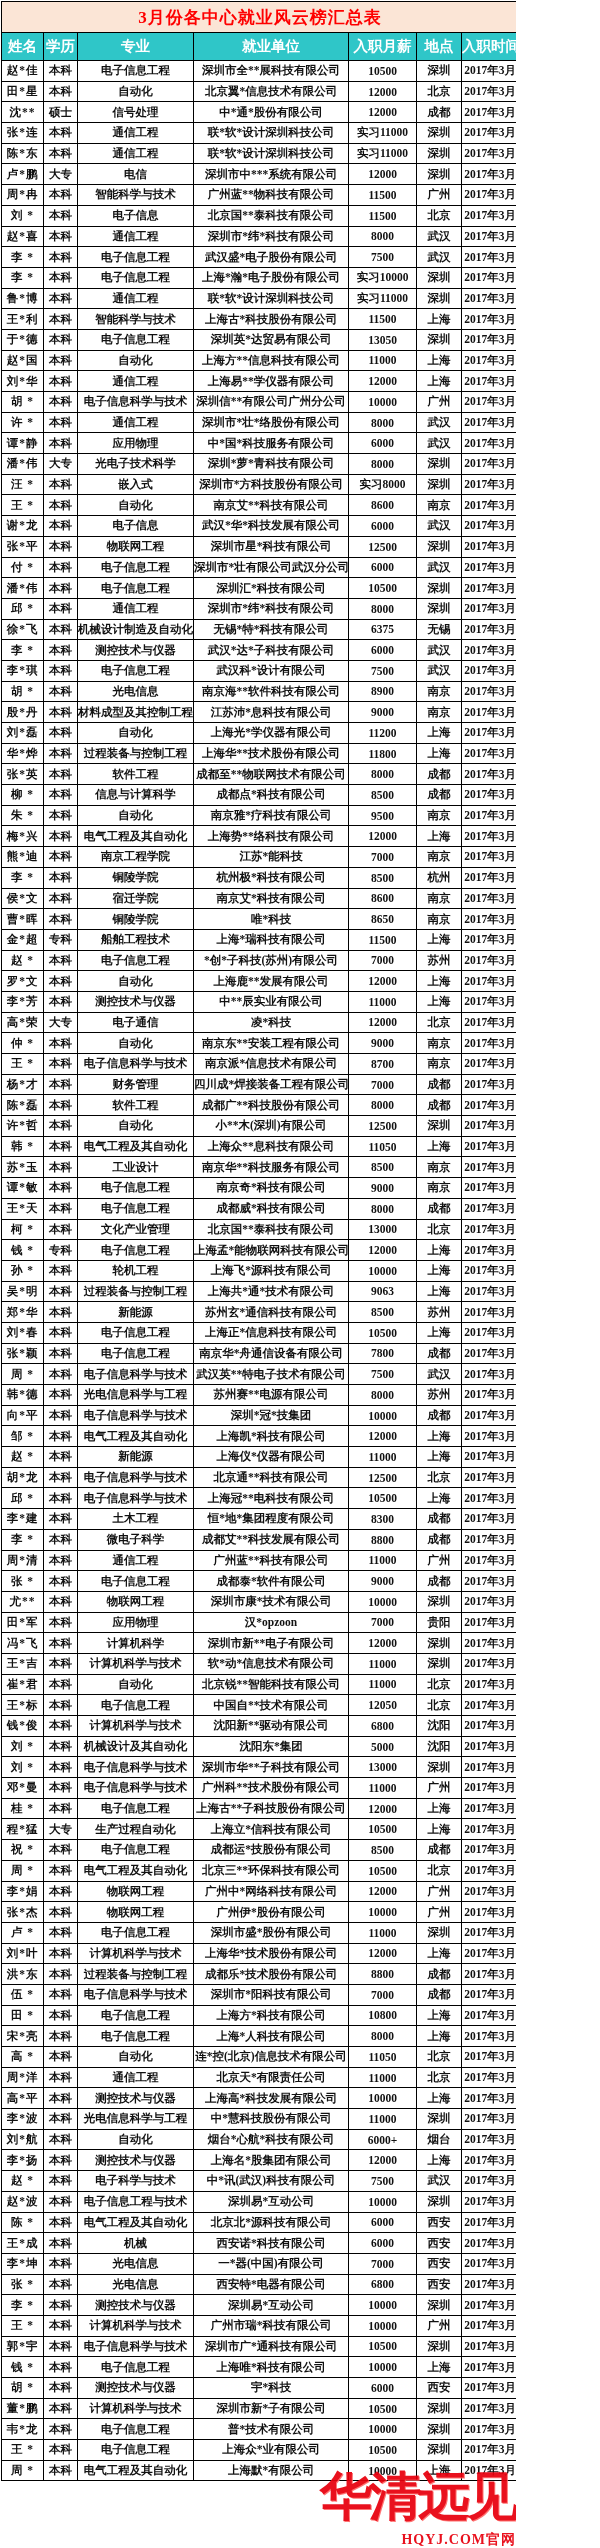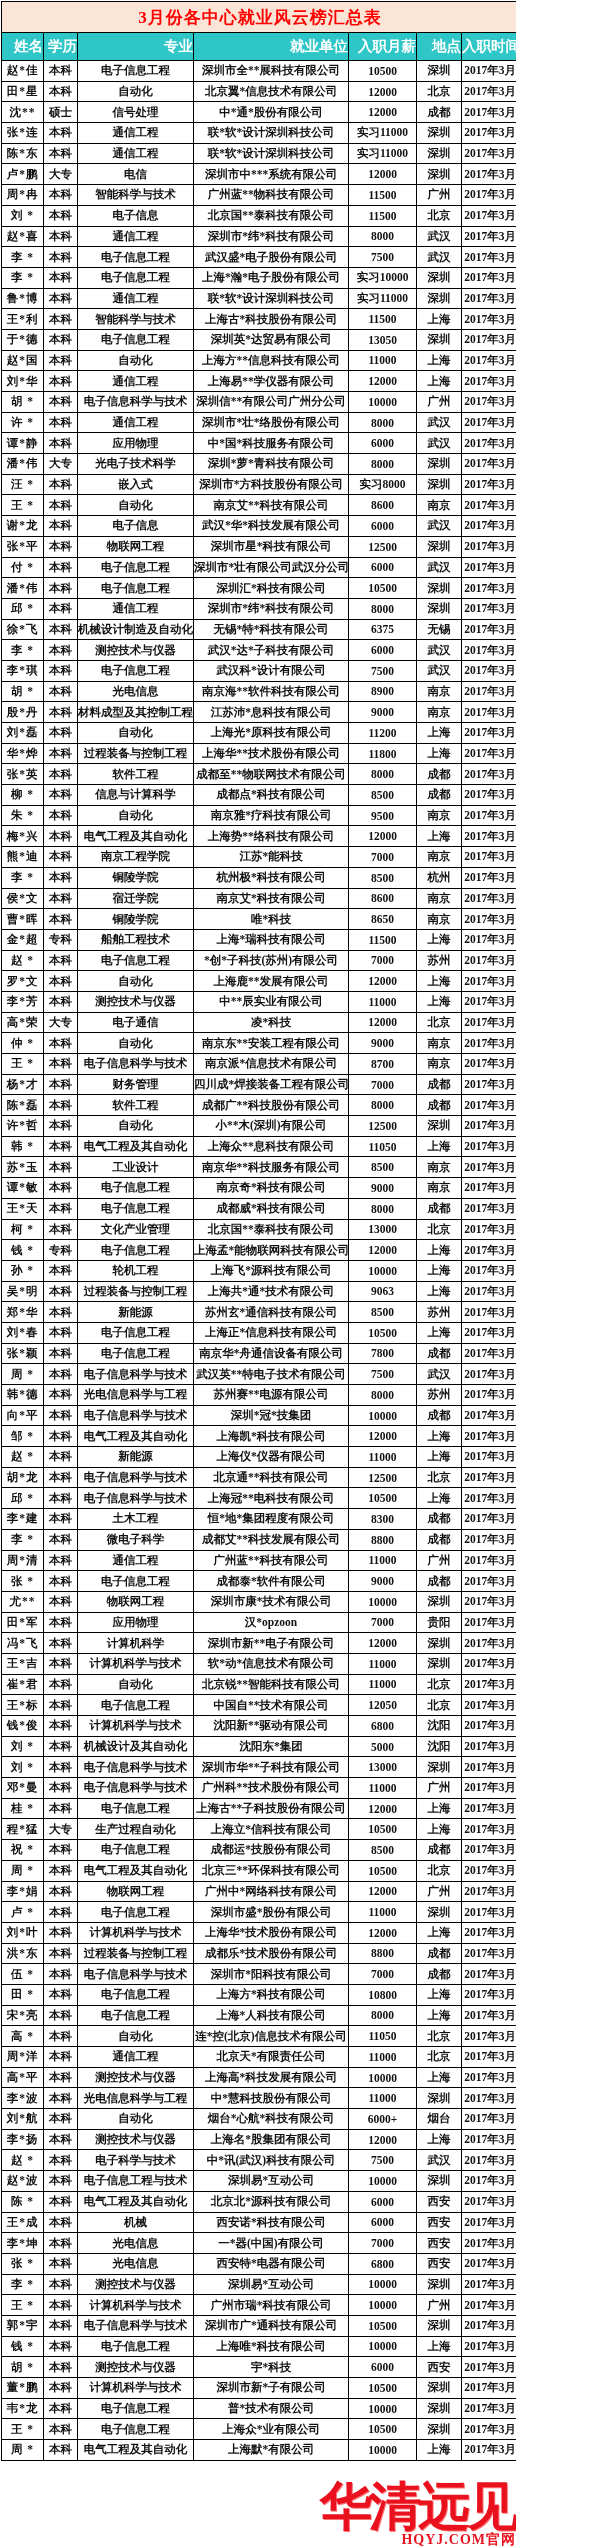--- a/index.html
+++ b/index.html
@@ -13,37 +13,37 @@
   }
   table.summary th,table.summary td{
     border:1px solid #000;text-align:center;vertical-align:middle;
     overflow:hidden;white-space:nowrap;padding:0;
   }
   td.title-cell{
     background:#fbe5d6;color:#fe0000;font-weight:bold;font-size:17px;
     height:30px;letter-spacing:1px;
   }
   thead th.col-h{
-    background:#2fc6c8;color:#ffffff;font-size:14.5px;font-weight:bold;height:27px;text-align:right;
+    background:#2fc6c8;color:#ffffff;font-size:14.5px;font-weight:bold;height:27px;
   }
   tbody td{
     font-size:11.5px;color:#111;height:19.7px;font-weight:bold;
   }
   tbody td.c-name{letter-spacing:1px;}
   .watermark{
     position:absolute;right:0;bottom:2px;z-index:5;color:#e8000d;
     text-align:right;line-height:0.95;opacity:0.93;
     font-family:Liberation Serif, serif;pointer-events:none;
   }
   .watermark .wm-main{
     font-size:52px;font-weight:bold;letter-spacing:-3px;
     text-shadow:1px 1px 0 #ff6a6a;
   }
   .watermark .wm-sub{
-    font-size:14px;font-weight:bold;letter-spacing:1px;margin-top:1px;
+    font-size:14px;font-weight:bold;letter-spacing:1px;margin-top:11px;
   }
 </style>
 </head>
 <body>
 
 <div class="page">
   <table class="summary">
     <colgroup>
       <col style="width:42px">
         <col style="width:34px">
@@ -353,21 +353,21 @@
           <td class="c-major">材料成型及其控制工程</td>
           <td class="c-employer">江苏沛*息科技有限公司</td>
           <td class="c-salary">9000</td>
           <td class="c-location">南京</td>
           <td class="c-start-date">2017年3月</td>
         </tr>
         <tr>
           <td class="c-name">刘*磊</td>
           <td class="c-education">本科</td>
           <td class="c-major">自动化</td>
-          <td class="c-employer">上海光*原科技有限公司</td>
+          <td class="c-employer">上海光*学仪器有限公司</td>
           <td class="c-salary">11200</td>
           <td class="c-location">上海</td>
           <td class="c-start-date">2017年3月</td>
         </tr>
         <tr>
           <td class="c-name">华*烨</td>
           <td class="c-education">本科</td>
           <td class="c-major">过程装备与控制工程</td>
           <td class="c-employer">上海华**技术股份有限公司</td>
           <td class="c-salary">11800</td>
@@ -859,20 +859,29 @@
           <td class="c-salary">10500</td>
           <td class="c-location">北京</td>
           <td class="c-start-date">2017年3月</td>
         </tr>
         <tr>
           <td class="c-name">李*娟</td>
           <td class="c-education">本科</td>
           <td class="c-major">物联网工程</td>
           <td class="c-employer">广州中*网络科技有限公司</td>
           <td class="c-salary">12000</td>
+          <td class="c-location">广州</td>
+          <td class="c-start-date">2017年3月</td>
+        </tr>
+        <tr>
+          <td class="c-name">张*杰</td>
+          <td class="c-education">本科</td>
+          <td class="c-major">物联网工程</td>
+          <td class="c-employer">广州伊*股份有限公司</td>
+          <td class="c-salary">10000</td>
           <td class="c-location">广州</td>
           <td class="c-start-date">2017年3月</td>
         </tr>
         <tr>
           <td class="c-name">卢 *</td>
           <td class="c-education">本科</td>
           <td class="c-major">电子信息工程</td>
           <td class="c-employer">深圳市盛*股份有限公司</td>
           <td class="c-salary">11000</td>
           <td class="c-location">深圳</td>

